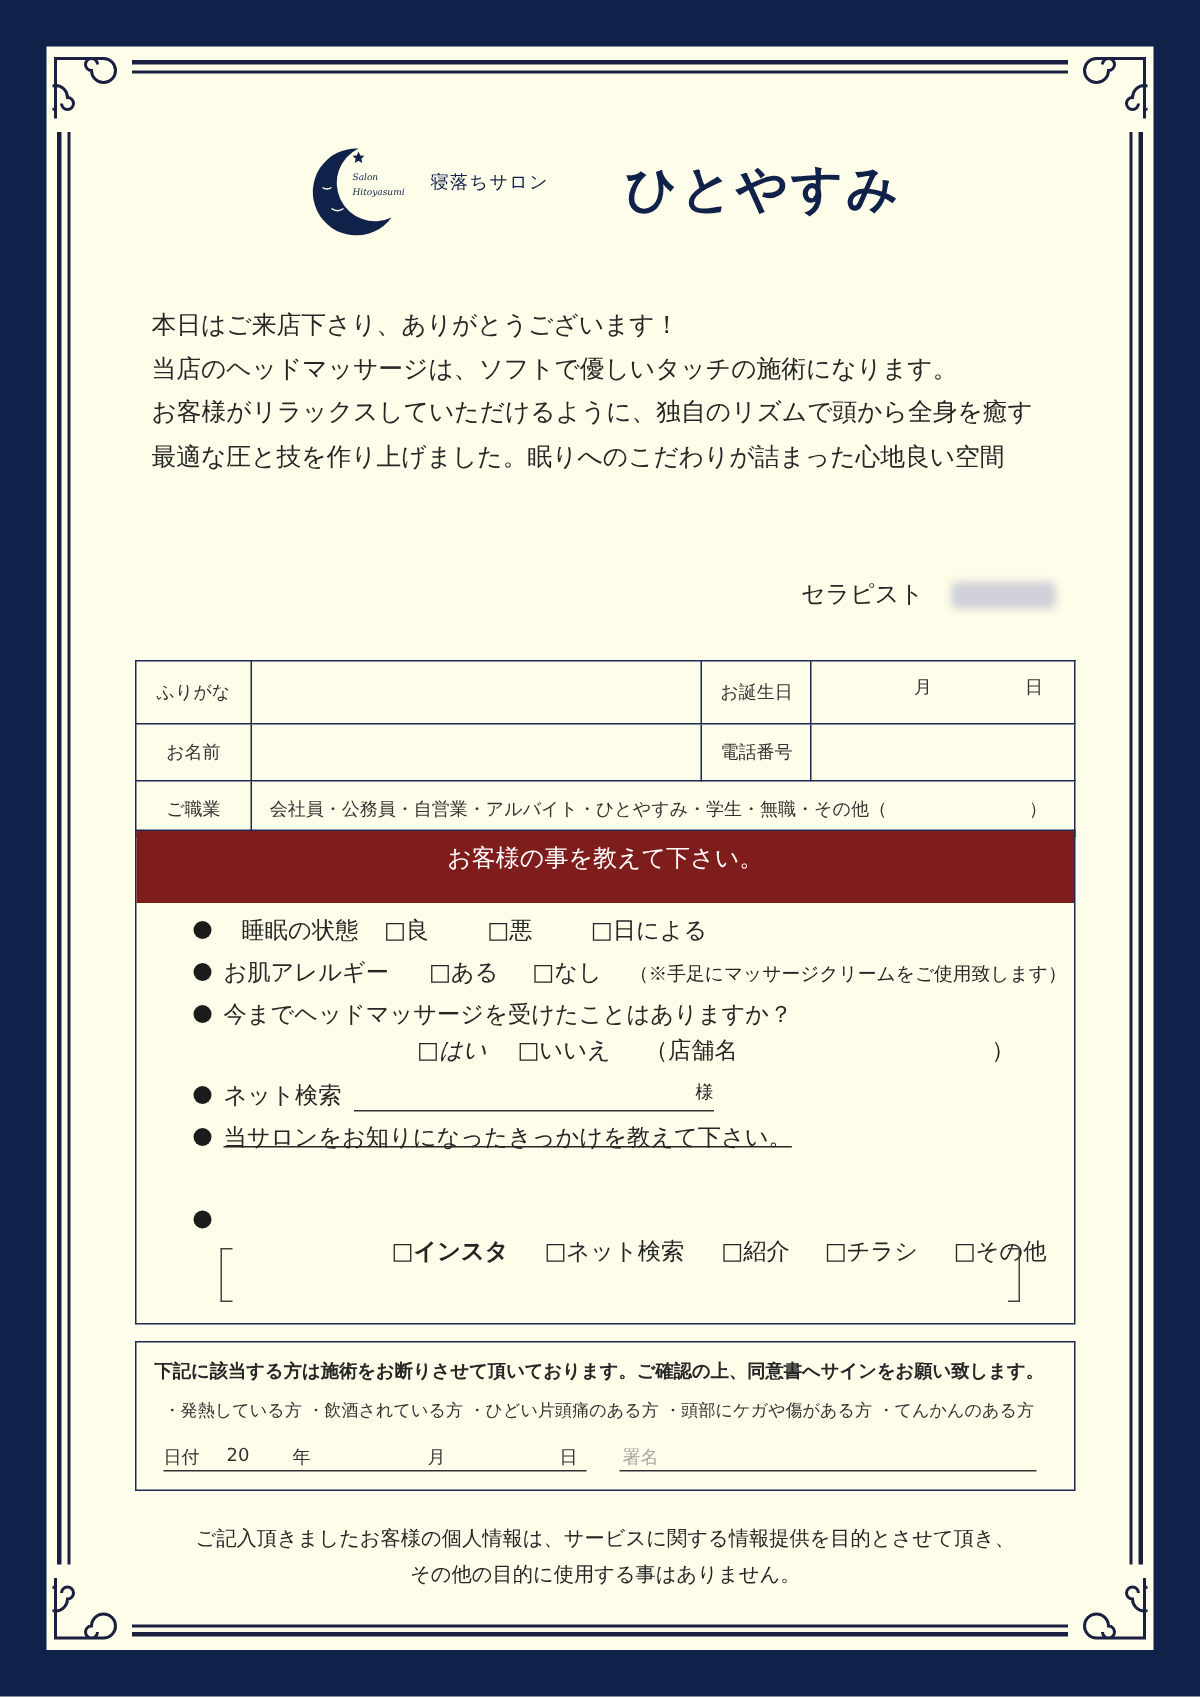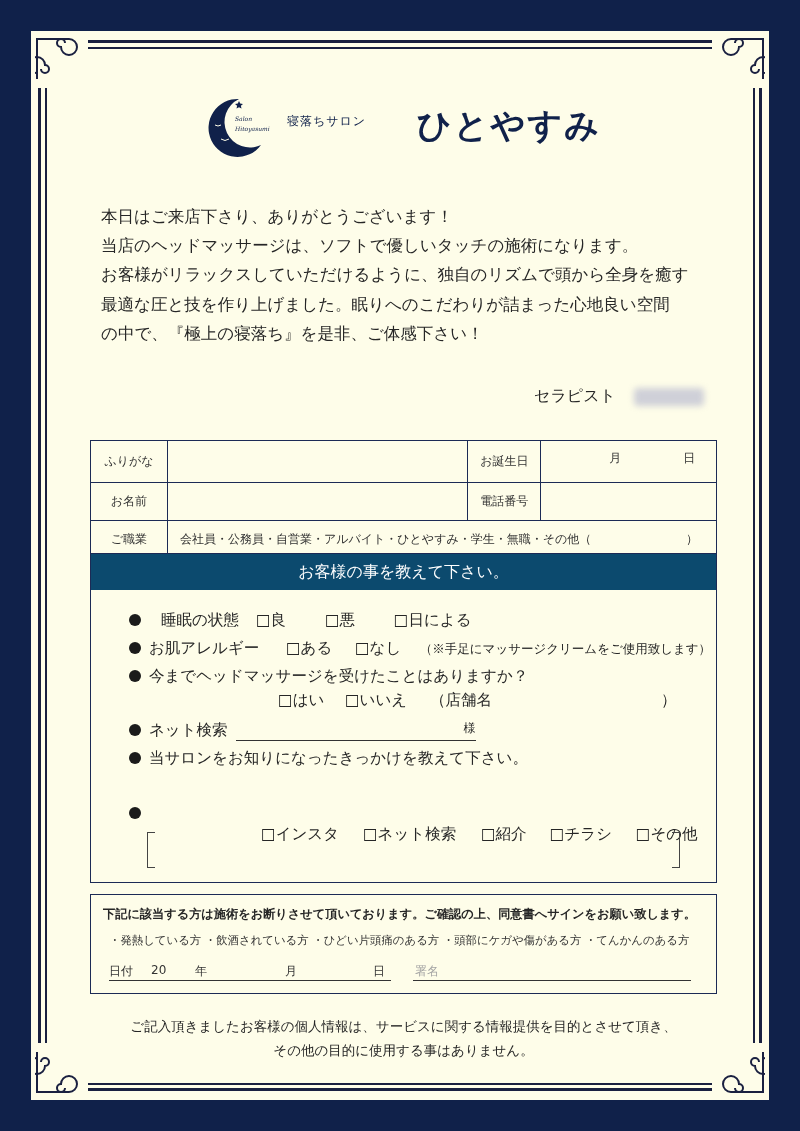--- a/index.html
+++ b/index.html
@@ -13,21 +13,21 @@
   .moon { position: absolute; left: 0; top: 0; width: 60px; height: 62px; }
   .brand-sub { position: absolute; left: 82px; top: 18px; font-size: 12px; font-weight: normal; color: #10214a; letter-spacing: 1px; }
   .brand-main { position: absolute; left: 212px; top: 8px; font-size: 34px; font-weight: bold; color: #10214a; font-family: "DejaVu Serif", serif; letter-spacing: 2px; }
   .intro { position: absolute; left: 101px; top: 202px; width: 620px; font-size: 16.5px; line-height: 29.2px; color: #262626; }
   .therapist { position: absolute; left: 534px; top: 386px; font-size: 16px; color: #262626; }
   .blur { display: inline-block; width: 70px; height: 18px; margin-left: 18px; vertical-align: middle; background: #cfd0d8; filter: blur(3px); border-radius: 4px; }
   table.info { position: absolute; left: 90px; top: 440px; width: 627px; border-collapse: collapse; font-size: 12px; }
   table.info td { border: 1.5px solid #1c2a55; height: 31px; padding: 0 6px; color: #333; }
   td.lbl { text-align: center; background: #fefde9; }
   .q-box { position: absolute; left: 90px; top: 553px; width: 627px; height: 330px; border: 1.5px solid #1c2a55; }
-  .q-head { height: 36px; background: #0c4a6e; color: #fff; text-align: center; line-height: 36px; font-size: 16px; }
+  .q-head { height: 48px; background: #7f1d1d; color: #fff; text-align: center; line-height: 36px; font-size: 16px; }
   .q-row { position: absolute; left: 38px; font-size: 15.5px; color: #262626; white-space: nowrap; }
   .bullet { display: inline-block; width: 12px; height: 12px; border-radius: 50%; background: #1b1b1b; margin-right: 8px; vertical-align: -1px; }
   .opt { display: inline-block; }
   .small { font-size: 12.5px; font-family: Liberation Serif, serif; }
   .ref-line { display: inline-block; width: 240px; border-bottom: 1px solid #333; height: 18px; vertical-align: bottom; margin-left: 8px; position: relative; }
   .ref-sama { position: absolute; right: 0; bottom: 3px; font-size: 12px; }
   .bracket { position: absolute; top: 278px; width: 8px; height: 36px; border: 1.2px solid #444; }
   .consent { position: absolute; left: 90px; top: 894px; width: 627px; height: 100px; border: 1.5px solid #1c2a55; }
   .consent-title { position: absolute; left: 12px; top: 11px; font-size: 12.2px; font-weight: bold; color: #262626; white-space: nowrap; }
   .consent-list { position: absolute; left: 18px; top: 38px; font-size: 11.4px; color: #333; white-space: nowrap; }
@@ -78,21 +78,20 @@
   <span style="position:absolute; left:30px; top:30px; font-size:6px; font-style:italic; color:#10214a; font-family:'DejaVu Serif',serif;">Hitoyasumi</span>
   <span class="brand-sub">寝落ちサロン</span>
   <span class="brand-main">ひとやすみ</span>
 </div>
 
 <div class="intro">
   <div>本日はご来店下さり、ありがとうございます！</div>
   <div>当店のヘッドマッサージは、ソフトで優しいタッチの施術になります。</div>
   <div>お客様がリラックスしていただけるように、独自のリズムで頭から全身を癒す</div>
   <div>最適な圧と技を作り上げました。眠りへのこだわりが詰まった心地良い空間</div>
-  <div>の中で、『極上の寝落ち』を是非、ご体感下さい！</div>
 </div>
 <div class="therapist">
   <span>セラピスト</span><span class="blur"></span>
 </div>
 
 <table class="info">
   <colgroup>
     <col style="width:77px">
       <col style="width:301px">
       <col style="width:73px">
@@ -138,35 +137,35 @@
     <span class="bullet"></span><span style="display:inline-block; width:132px;">お肌アレルギー</span>
     <span class="opt" style="width:64px;">□ある</span>
     <span class="opt" style="width:60px;">□なし</span>
     <span class="small">（※手足にマッサージクリームをご使用致します）</span>
   </div>
 
   <div class="q-row" style="top:112px;">
     <span class="bullet"></span><span>今までヘッドマッサージを受けたことはありますか？</span>
   </div>
   <div class="q-row" style="top:136px; left:187px; width:400px;">
-    <span class="opt" style="width:62px;">□はい</span>
+    <span class="opt" style="width:62px;font-style:italic;">□はい</span>
     <span class="opt" style="width:80px;">□いいえ</span>
     <span>（店舗名</span>
     <span style="position:absolute; left:383px;">）</span>
   </div>
 
   <div class="q-row" style="top:166px;">
     <span class="bullet"></span><span>ネット検索</span><span class="ref-line"><span class="ref-sama">様</span></span>
   </div>
 
-  <div class="q-row" style="top:194px;">
+  <div class="q-row" style="top:194px;text-decoration:underline;">
     <span class="bullet"></span><span>当サロンをお知りになったきっかけを教えて下さい。</span>
   </div>
   <div class="q-row" style="top:222px; left:170px;">
-    <span class="opt" style="width:97px;">□インスタ</span>
+    <span class="opt" style="width:97px;font-weight:bold;">□インスタ</span>
     <span class="opt" style="width:113px;">□ネット検索</span>
     <span class="opt" style="width:64px;margin-top:48px;">□紹介</span>
     <span class="opt" style="width:81px;">□チラシ</span>
     <span class="opt">□その他</span>
   </div>
 
   <div class="q-row" style="top:250px;">
     <span class="bullet"></span>
   </div>
   <div class="bracket" style="left:56px; border-right:none;"></div>

